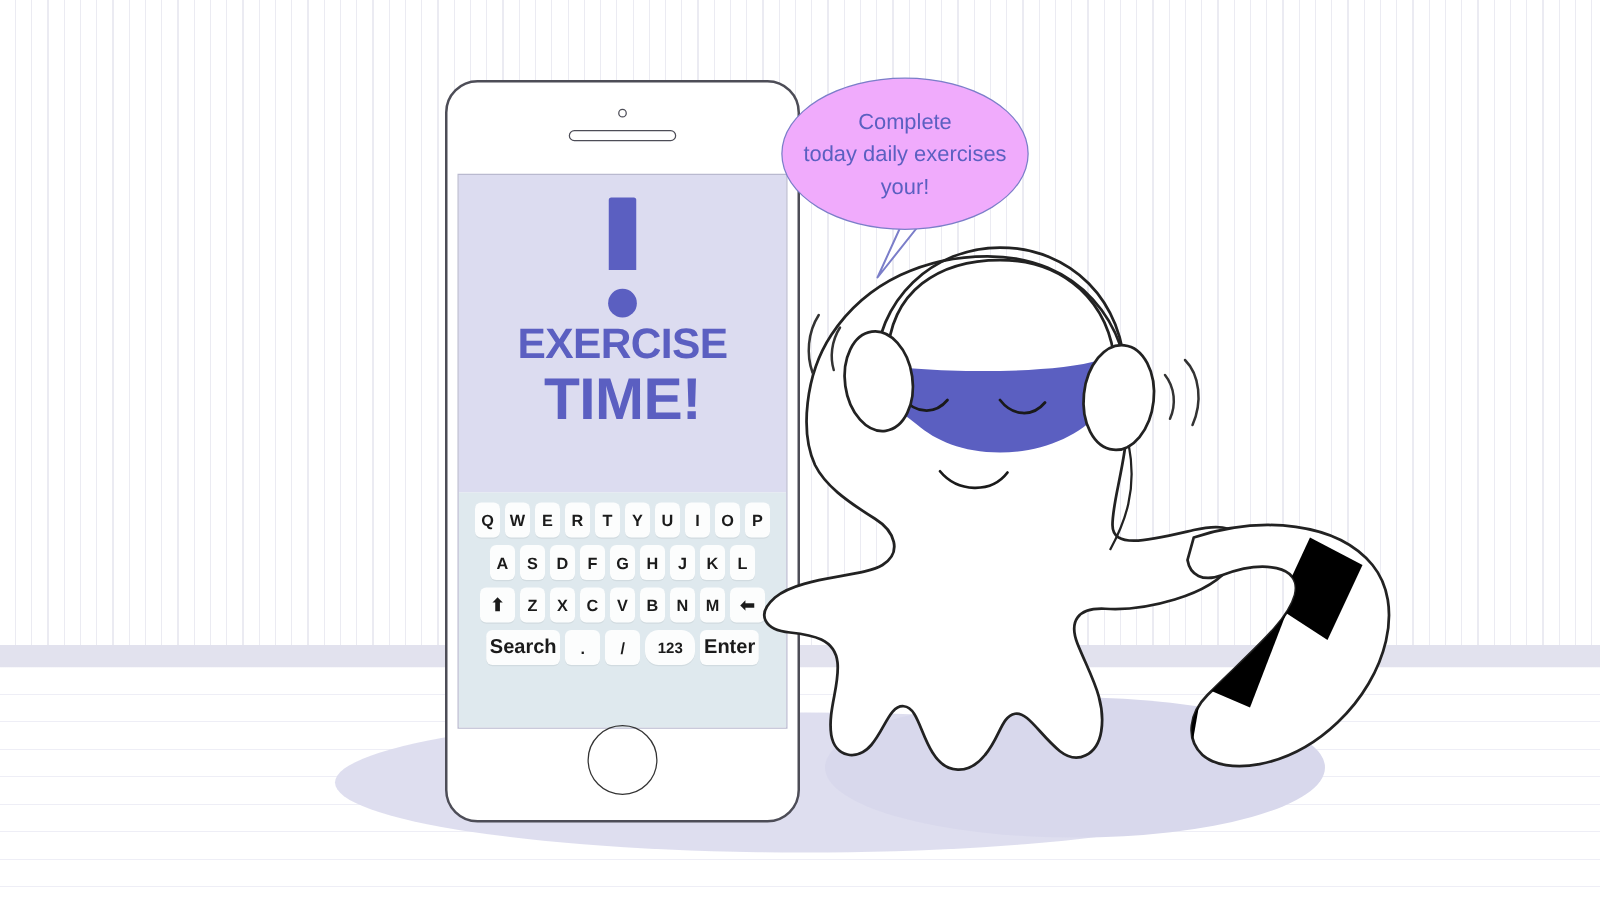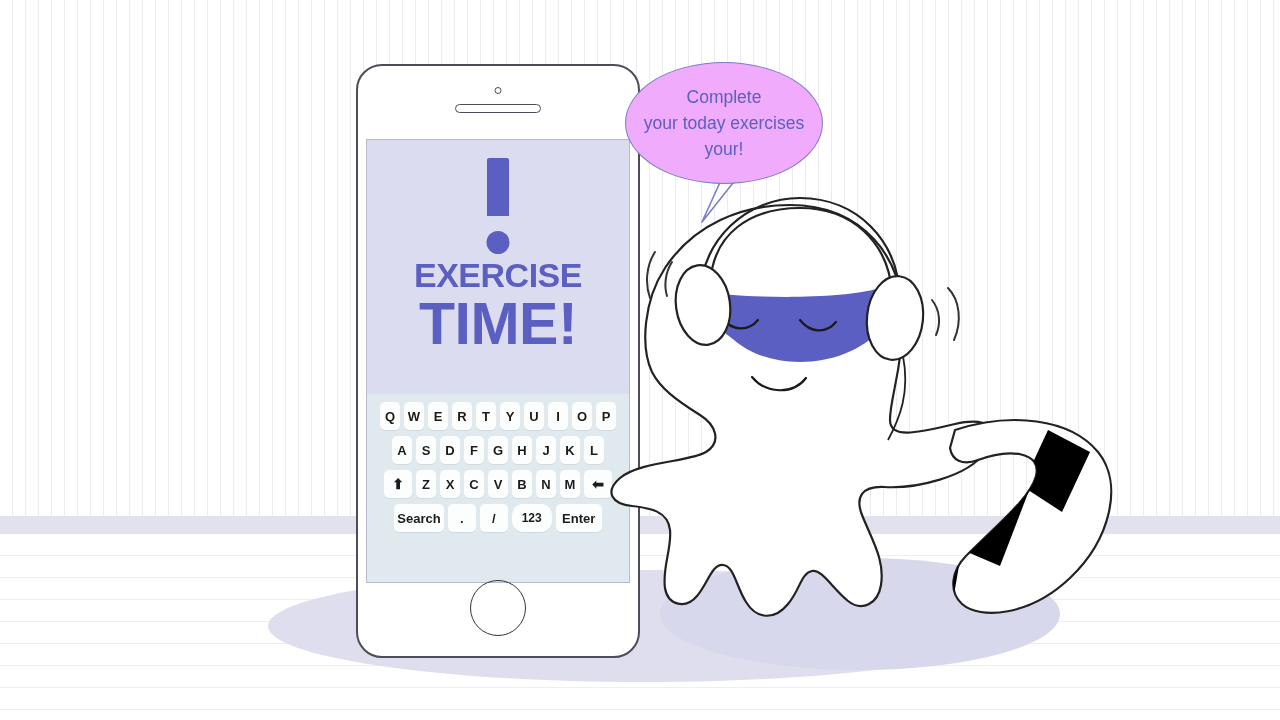--- a/index.html
+++ b/index.html
@@ -121,21 +121,21 @@
     color: #5b5fc1;
     font-weight: bold;
     font-size: 34px;
     letter-spacing: -0.5px;
     line-height: 1;
     margin: 0;
   }
   .hl-2 {
     color: #5b5fc1;
     font-weight: bold;
-    font-size: 59px;
+    font-size: 47px;
     letter-spacing: -0.5px;
     line-height: 1.05;
     margin: 2px 0 0 0;
   }
   .keyboard {
     position: relative;
     height: 188px;
     background: #dfe9ee;
     padding: 8px 6px;
     box-sizing: border-box;
@@ -154,21 +154,21 @@
     display: flex;
     align-items: center;
     justify-content: center;
     font-size: 13px;
     font-weight: bold;
     color: #1b1b1b;
     padding: 0 3px;
     box-sizing: border-box;
     box-shadow: 0 1px 0 rgba(0,0,0,.06);
   }
-  .key.wide  { min-width: 46px; font-size: 13px; }
+  .key.wide  { min-width: 46px; font-size: 16px; }
   .key.wide2 { min-width: 40px; font-size: 12px; border-radius: 11px; }
   .key.sym   { min-width: 28px; }
   .key.icon  { font-size: 14px; }
   
   .bubble {
     position: absolute;
     left: 625px; top: 62px;
     width: 196px; height: 120px;
     background: #f0abfc;
     border: 1.6px solid #7b7ec9;
@@ -299,21 +299,21 @@
     </g>
   </svg>
 
   <svg class="bubble-tail" width="80" height="70" viewBox="0 0 80 70">
     <path d="M56,4 L10,62 L30,18 Z" fill="#ffffff" stroke="#7b7ec9" stroke-width="1.6" stroke-linejoin="round"></path>
   </svg>
 
   <div class="bubble">
     <div class="bubble-text">
       <span>Complete</span><br>
-      <span>your today exercises</span><br>
+      <span>today daily exercises</span><br>
       <span>your!</span>
     </div>
   </div>
 
   <div class="phone">
     <div class="phone-cam"></div>
     <div class="phone-speaker"></div>
 
     <div class="screen">
 

